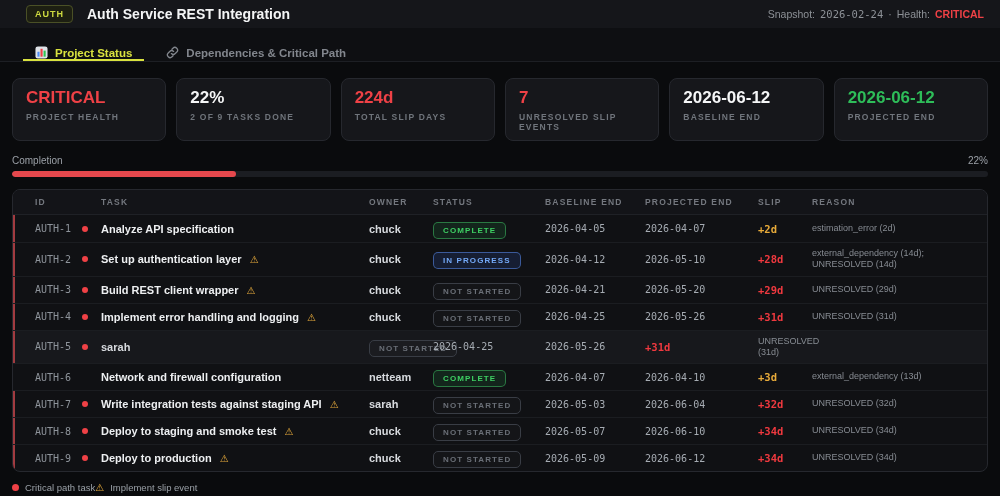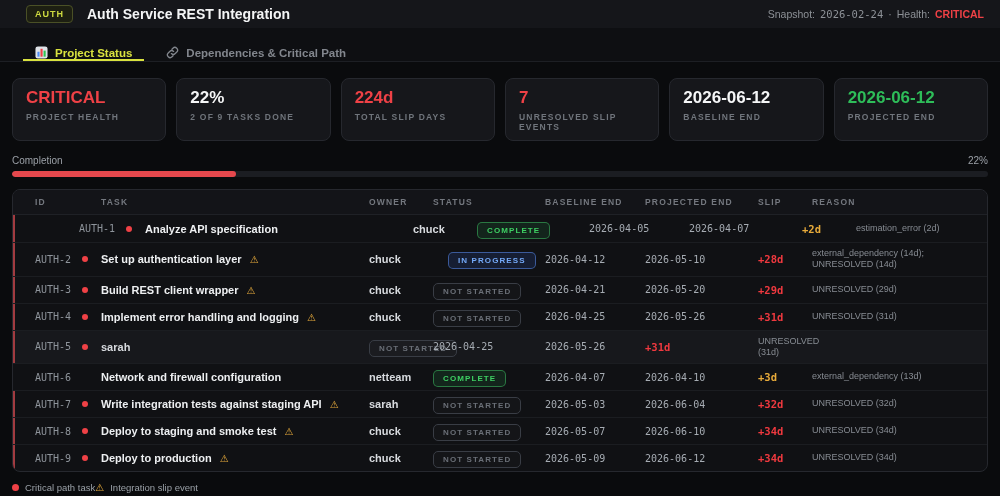--- a/index.html
+++ b/index.html
@@ -69,37 +69,37 @@
     grid-template-columns:88px 268px 64px 112px 100px 113px 54px 1fr;
     align-items:center;
   }
   .table-head { background:#131418; border-bottom:1px solid #1f2126; }
   .th {
     font-size:8.5px; font-weight:bold; letter-spacing:1.2px;
     color:#74787f; padding:7px 0;
   }
   .th:first-child { padding-left:22px; }
   .row { border-top:1px solid #1b1d21; min-height:27px; padding:3px 0; }
-  .table-body .row:first-child { border-top:none;padding-left:44px; }
+  .table-body .row:first-child { border-top:none; }
   .row.critical { box-shadow:inset 2px 0 0 #a23b40; }
   .row.highlight { background:#17181c; }
   .cell-id { padding-left:22px; font-size:10px; color:#8e949b; display:flex; align-items:center; }
   .crit-dot {
     width:6px; height:6px; border-radius:50%; background:#ef4146;
     display:inline-block; margin-left:11px;
   }
   .cell-task { font-size:11px; font-weight:bold; color:#edeff1; padding-right:8px; }
   .warn-ico { color:#e0a63a; font-size:10px; margin-left:5px; font-weight:normal; }
   .cell-owner { font-size:11px; font-weight:bold; color:#d7dade; }
   .status-badge {
     display:inline-block; font-size:8px; font-weight:bold; letter-spacing:1.1px;
     padding:3px 9px; border-radius:5px; white-space:nowrap;
   }
   .status-badge.complete { color:#3ecf63; background:rgba(43,160,80,.14); border:1px solid rgba(62,190,100,.55); }
-  .status-badge.in-progress { color:#74a9f7; background:rgba(48,94,196,.18); border:1px solid rgba(90,140,240,.55);margin-left:15px; }
+  .status-badge.in-progress { color:#74a9f7; background:rgba(48,94,196,.18); border:1px solid rgba(90,140,240,.55); }
   .status-badge.not-started { color:#6a6f77; background:rgba(255,255,255,.02); border:1px solid #393d45; }
   .cell-date { font-size:10px; color:#a6acb3; }
   .cell-slip { font-size:10.5px; font-weight:bold; }
   .cell-slip.warn { color:#e8ab3a; }
   .cell-slip.danger { color:#f0393f; }
   .cell-reason { font-size:9px; color:#878c93; line-height:1.25; padding:2px 10px 2px 0; }
 
   
   .legend { margin:10px 12px; display:flex; font-size:9.5px; color:#9aa0a7; align-items:center; }
   .legend-item { display:flex; align-items:center; gap:6px; }
@@ -354,15 +354,15 @@
     </div>
 </div>
 
 <div class="legend">
   <span class="legend-item">
     <span class="legend-dot"></span>
     <span>Critical path task</span>
   </span>
   <span class="legend-item">
     <span class="legend-warn">⚠</span>
-    <span>Integration slip event</span>
+    <span>Implement slip event</span>
   </span>
 </div>
 
 </body></html>

